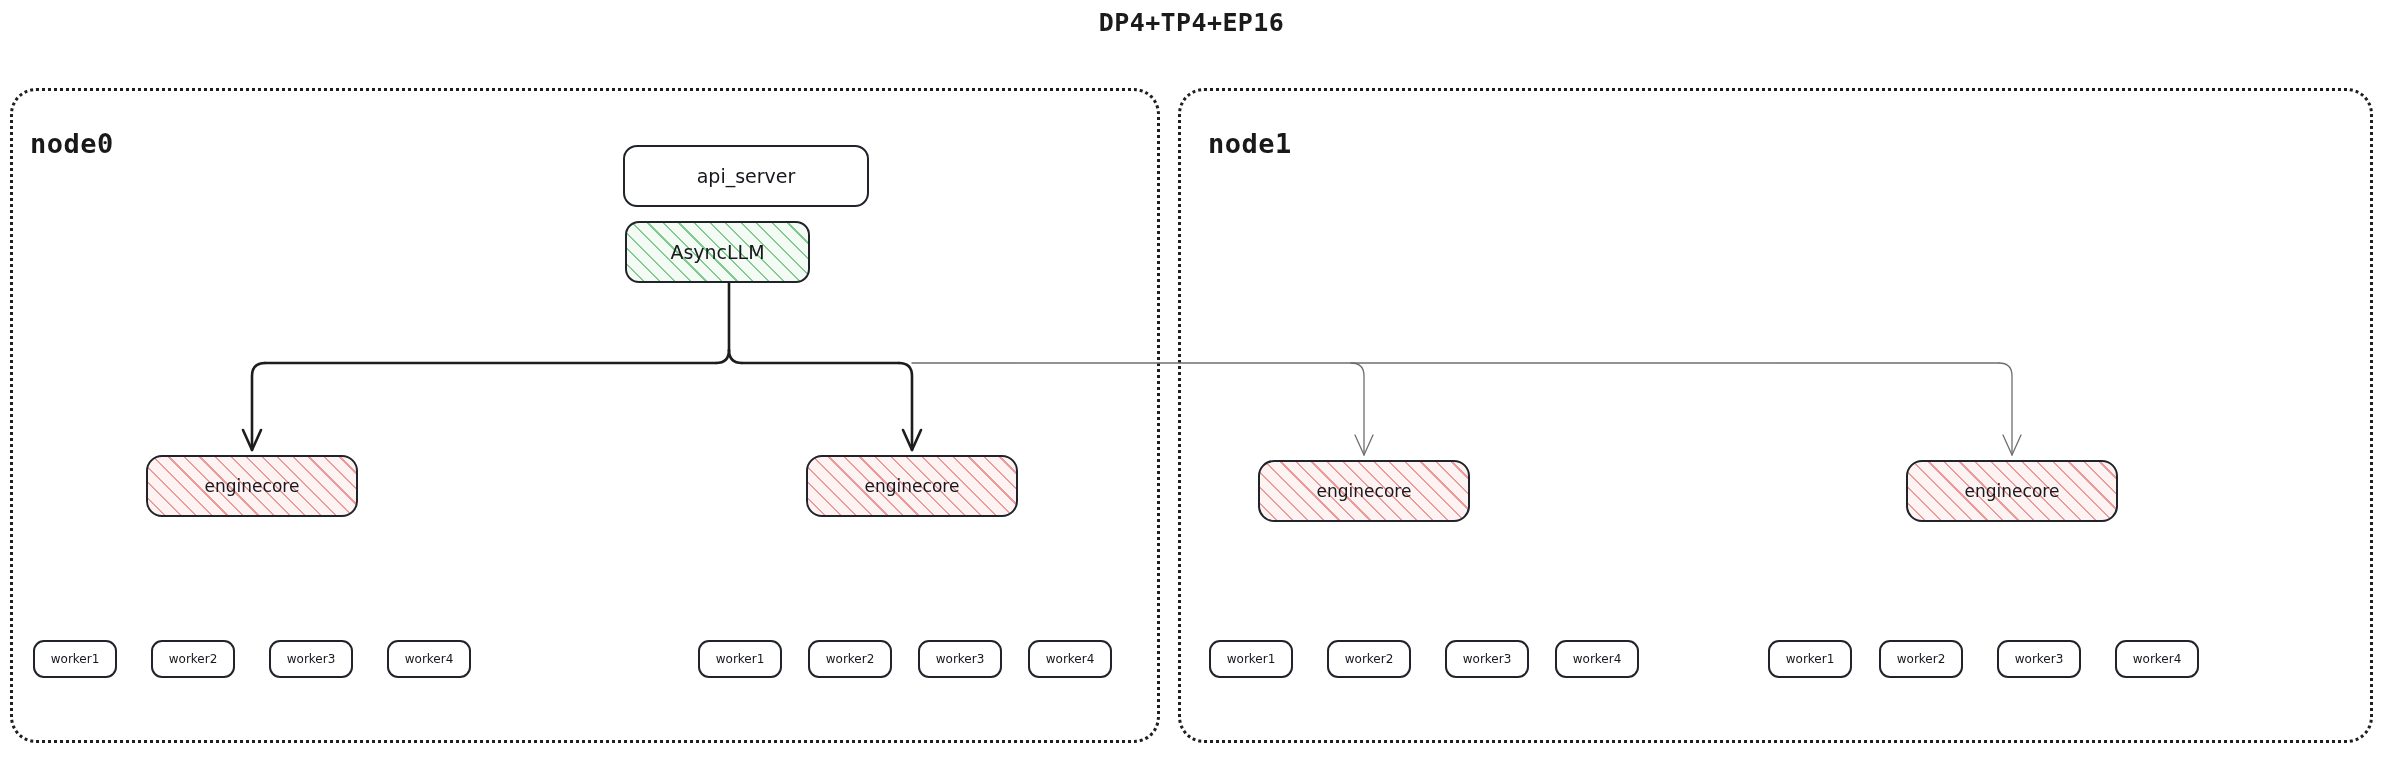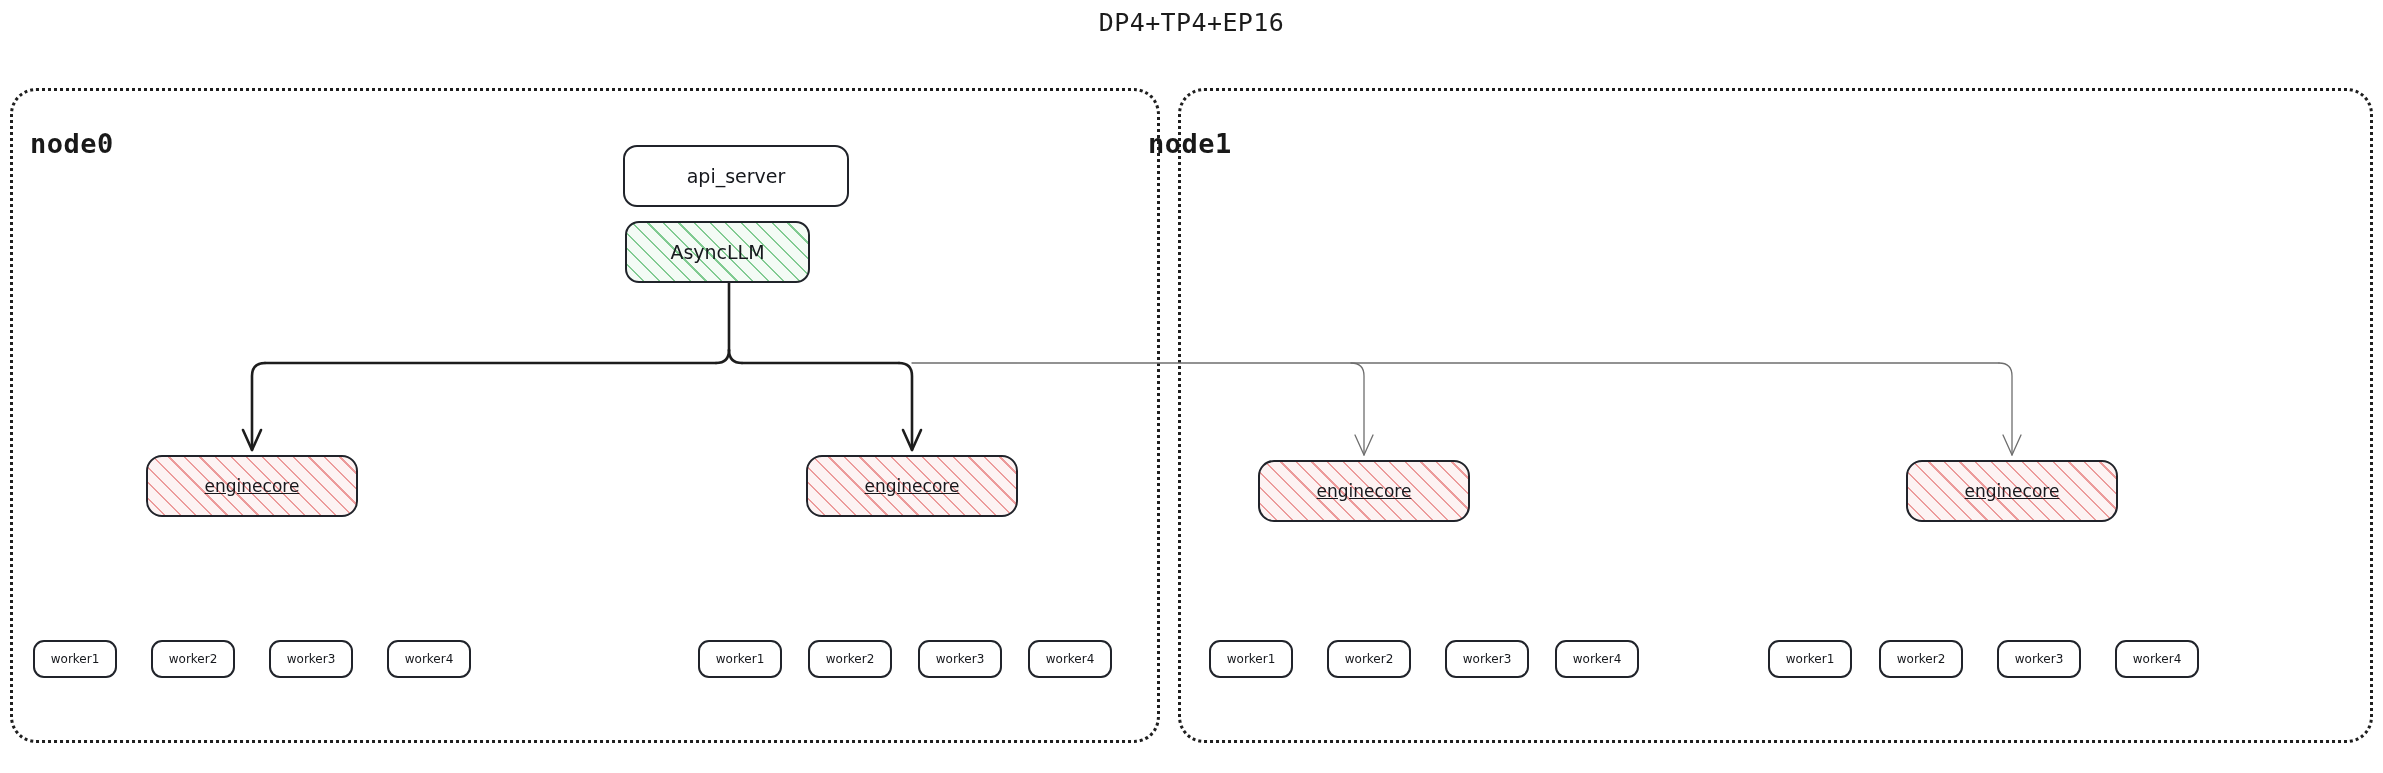--- a/index.html
+++ b/index.html
@@ -21,21 +21,21 @@
 
   
   #diagram-title {
     position: absolute;
     left: 0;
     top: 8px;
     width: 2383px;
     text-align: center;
     font-family: "DejaVu Sans Mono", monospace;
     font-size: 25px;
-    font-weight: 400;
+    font-weight: 700;
     letter-spacing: 0.4px;
     color: #1b1b1b;
     white-space: pre;
   }
 
   
   .node-container {
     position: absolute;
     box-sizing: border-box;
     border: 3px dotted #1f1f1f;
@@ -92,21 +92,20 @@
     font-size: 17px;
     border-radius: 16px;
     background-color: #fdf3f3;
     background-image: repeating-linear-gradient(
         45deg,
         rgba(233, 139, 139, 0.85) 0px,
         rgba(233, 139, 139, 0.85) 1.6px,
         rgba(255, 255, 255, 0) 1.6px,
         rgba(255, 255, 255, 0) 11px
     );
-    text-decoration: underline;
   }
 
   .box.worker {
     font-size: 12px;
     border-radius: 11px;
     border-width: 2px;
   }
 
   
   #edge-layer {
@@ -122,42 +121,42 @@
 <body>
 
 <div id="canvas">
 
   <div id="diagram-title">DP4+TP4+EP16</div>
 
   <div id="nodes-host">
       <div class="node-container" style="left: 10px; top: 88px; width: 1150px; height: 655px; border-color: rgb(31, 31, 31);"></div>
       <div class="node-label" style="left: 30px; top: 128px;">node0</div>
       <div class="node-container" style="left: 1178px; top: 88px; width: 1195px; height: 655px; border-color: rgb(31, 31, 31);"></div>
-      <div class="node-label" style="left: 1148px; top: 128px;">node1</div>
+      <div class="node-label" style="left: 1208px; top: 128px;">node1</div>
     </div>
 
   <svg id="edge-layer" viewBox="0 0 2383 773" width="2383" height="773" xmlns="http://www.w3.org/2000/svg">
       <path d="M 729 283 L 729 350" fill="none" stroke="#1d1d1d" stroke-width="2.6" stroke-linecap="round" stroke-linejoin="round"></path>
       <path d="M 716 363 Q 729 363 729 350" fill="none" stroke="#1d1d1d" stroke-width="2.6" stroke-linecap="round" stroke-linejoin="round"></path>
       <path d="M 742 363 Q 729 363 729 350" fill="none" stroke="#1d1d1d" stroke-width="2.6" stroke-linecap="round" stroke-linejoin="round"></path>
       <path d="M 265 363 L 716 363" fill="none" stroke="#1d1d1d" stroke-width="2.6" stroke-linecap="round" stroke-linejoin="round"></path>
       <path d="M 265 363 Q 252 363 252 376 L 252 450" fill="none" stroke="#1d1d1d" stroke-width="2.6" stroke-linecap="round" stroke-linejoin="round"></path>
       <path d="M 243 430 L 252 450 L 261 430" fill="none" stroke="#1d1d1d" stroke-width="2.6" stroke-linecap="round" stroke-linejoin="round"></path>
       <path d="M 742 363 L 899 363" fill="none" stroke="#1d1d1d" stroke-width="2.6" stroke-linecap="round" stroke-linejoin="round"></path>
       <path d="M 899 363 Q 912 363 912 376 L 912 450" fill="none" stroke="#1d1d1d" stroke-width="2.6" stroke-linecap="round" stroke-linejoin="round"></path>
       <path d="M 903 430 L 912 450 L 921 430" fill="none" stroke="#1d1d1d" stroke-width="2.6" stroke-linecap="round" stroke-linejoin="round"></path>
       <path d="M 912 363 L 1999 363" fill="none" stroke="#6e6e6e" stroke-width="1.3" stroke-linecap="round" stroke-linejoin="round"></path>
       <path d="M 1351 363 Q 1364 363 1364 376 L 1364 455" fill="none" stroke="#6e6e6e" stroke-width="1.3" stroke-linecap="round" stroke-linejoin="round"></path>
       <path d="M 1355 435 L 1364 455 L 1373 435" fill="none" stroke="#6e6e6e" stroke-width="1.3" stroke-linecap="round" stroke-linejoin="round"></path>
       <path d="M 1999 363 Q 2012 363 2012 376 L 2012 455" fill="none" stroke="#6e6e6e" stroke-width="1.3" stroke-linecap="round" stroke-linejoin="round"></path>
       <path d="M 2003 435 L 2012 455 L 2021 435" fill="none" stroke="#6e6e6e" stroke-width="1.3" stroke-linecap="round" stroke-linejoin="round"></path>
     </svg>
 
   <div id="boxes-host">
-      <div class="box api" style="left: 623px; top: 145px; width: 226px; height: 62px;"><span class="box-label">api_server</span></div>
+      <div class="box api" style="left: 623px; top: 145px; width: 246px; height: 62px;"><span class="box-label">api_server</span></div>
       <div class="box asyncllm" style="left: 625px; top: 221px; width: 185px; height: 62px;"><span class="box-label">AsyncLLM</span></div>
       <div class="box enginecore" style="left: 146px; top: 455px; width: 212px; height: 62px;"><span class="box-label">enginecore</span></div>
       <div class="box enginecore" style="left: 806px; top: 455px; width: 212px; height: 62px;"><span class="box-label">enginecore</span></div>
       <div class="box enginecore" style="left: 1258px; top: 460px; width: 212px; height: 62px;"><span class="box-label">enginecore</span></div>
       <div class="box enginecore" style="left: 1906px; top: 460px; width: 212px; height: 62px;"><span class="box-label">enginecore</span></div>
     </div>
 
   <div id="workers-host">
       <div class="box worker" style="left: 33px; top: 640px; width: 84px; height: 38px;"><span class="box-label">worker1</span></div>
       <div class="box worker" style="left: 151px; top: 640px; width: 84px; height: 38px;"><span class="box-label">worker2</span></div>

